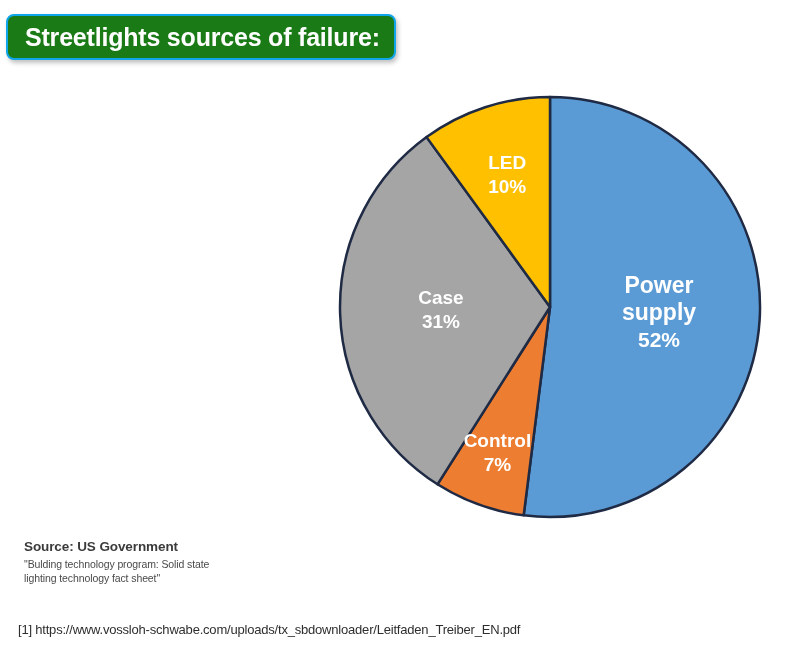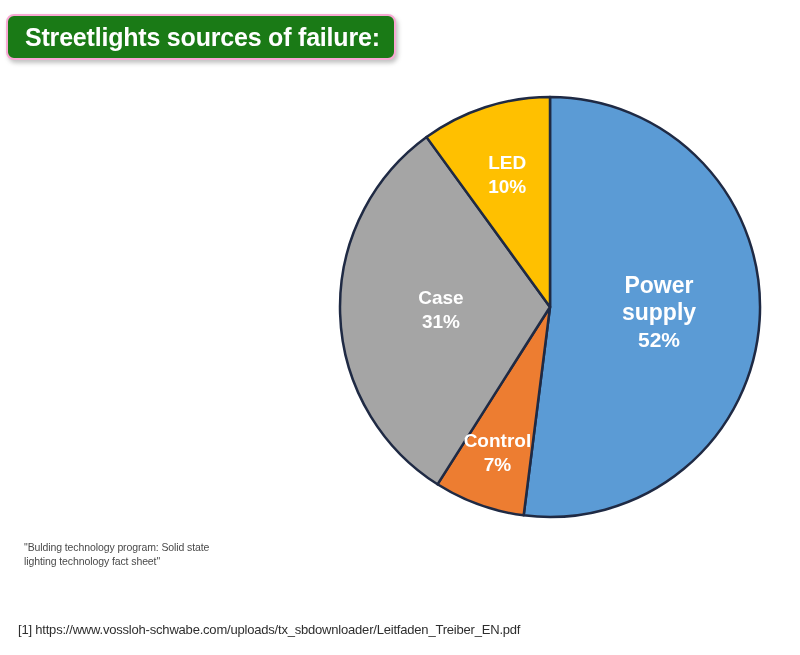--- a/index.html
+++ b/index.html
@@ -18,21 +18,21 @@
 
   
   #title-banner {
     position: absolute;
     left: 6px;
     top: 14px;
     width: 390px;
     height: 46px;
     box-sizing: border-box;
     background: #1a7a16;
-    border: 2px solid #f9a8d4;
+    border: 2px solid #0ea5e9;
     border-radius: 8px;
     display: flex;
     align-items: center;
     box-shadow: 2px 3px 4px rgba(120,120,120,0.45);
   }
   #title-text {
     color: #ffffff;
     font-size: 25px;
     font-weight: bold;
     letter-spacing: -0.2px;
@@ -118,19 +118,20 @@
         <text x="497.4" y="471.2" class="slice-label label-pct">7%</text>
         <text x="440.9" y="304.4" class="slice-label label-name">Case</text>
         <text x="440.9" y="328.4" class="slice-label label-pct">31%</text>
         <text x="507.2" y="169.2" class="slice-label label-name">LED</text>
         <text x="507.2" y="193.2" class="slice-label label-pct">10%</text>
       </g>
   </svg>
 </div>
 
 <div id="source-block">
+  <div id="source-title">Source: US Government</div>
   <div id="source-sub">
     <div>"Bulding technology program: Solid state</div>
     <div>lighting technology fact sheet"</div>
   </div>
 </div>
 
 <div id="footnote">[1] https://www.vossloh-schwabe.com/uploads/tx_sbdownloader/Leitfaden_Treiber_EN.pdf</div>
 
 </body></html>

